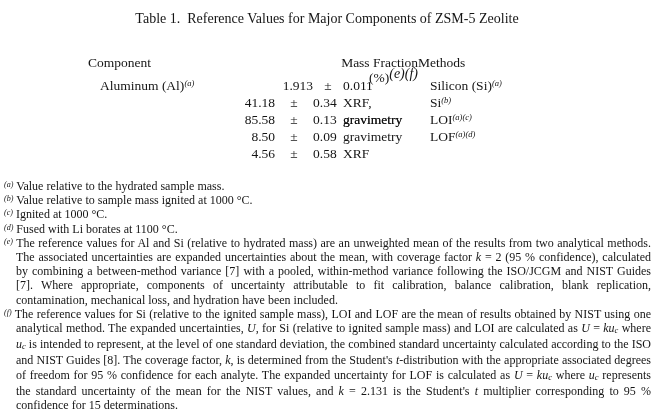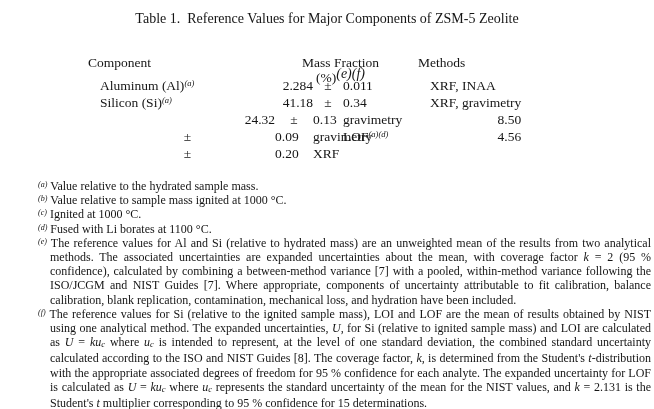--- a/index.html
+++ b/index.html
@@ -10,77 +10,78 @@
   }
   .title {
     position:absolute; top:11px; left:0; width:654px;
     text-align:center; font-size:14px; white-space:pre;
   }
   .thead {
     position:absolute; top:37px; left:88px;
     display:grid; grid-template-columns:175px 155px auto;
     font-size:13.5px; line-height:15px;margin-top:18px;
   }
-  .thead .mass { text-align:center; }
+  .thead .mass { text-align:right; }
   .tbody {
     position:absolute; top:77px; left:100px;
     display:grid; grid-template-columns:175px 38px 30px 87px auto;
     grid-auto-rows:17px; font-size:13.5px; line-height:17px;
   }
   .tbody .val { text-align:right; }
   .tbody .pm  { text-align:center; }
   sup { line-height:0; }
   .rsup { font-style:italic; font-size:8.5px; vertical-align:4px; }
   .hsup { font-style:italic; font-size:14px; vertical-align:4px; }
   .fns {
     position:absolute; top:179px; left:4px; width:647px;
     font-size:12px; line-height:14.2px;
   }
-  .fn { padding-left:12px; text-indent:-12px; text-align:justify;margin-left:34px; }
+  .fn { padding-left:12px; text-indent:-12px; text-align:justify; }
   .fn .mk { font-style:italic; font-size:8px; vertical-align:3.5px; }
   .it { font-style:italic; }
   .sb { font-style:italic; font-size:8.5px; vertical-align:-1px; }
 </style>
 </head>
 <body>
 
 <div class="title">Table 1.  Reference Values for Major Components of ZSM-5 Zeolite</div>
 
 <div class="thead">
   <div class="comp">Component</div>
   <div class="mass">
     <span>Mass Fraction</span><br>
     <span>(%)</span><sup class="hsup">(e)(f)</sup>
   </div>
   <div class="meth">Methods</div>
 </div>
 
 <div class="tbody">
     <div class="comp">Aluminum (Al)<sup class="rsup">(a)</sup></div>
-    <div class="val">2.284</div>
+    <div class="val">1.913</div>
     <div class="pm">±</div>
     <div class="unc">0.011</div>
-    <div class="meth">XRF, INAA</div>
     <div class="comp">Silicon (Si)<sup class="rsup">(a)</sup></div>
     <div class="val">41.18</div>
     <div class="pm">±</div>
     <div class="unc">0.34</div>
     <div class="meth">XRF, gravimetry</div>
-    <div class="val">24.32</div>
+    <div class="comp">Si<sup class="rsup">(b)</sup></div>
+    <div class="val">85.58</div>
     <div class="pm">±</div>
     <div class="unc">0.13</div>
     <div class="meth">gravimetry</div>
+    <div class="comp">LOI<sup class="rsup">(a)(c)</sup></div>
     <div class="val">8.50</div>
     <div class="pm">±</div>
     <div class="unc">0.09</div>
     <div class="meth">gravimetry</div>
     <div class="comp">LOF<sup class="rsup">(a)(d)</sup></div>
     <div class="val">4.56</div>
     <div class="pm">±</div>
-    <div class="unc">0.20</div>
+    <div class="unc">0.58</div>
     <div class="meth">XRF</div>
   </div>
 
 <div class="fns">
     <div class="fn"><sup class="mk">(a)</sup> <span>Value relative to the hydrated sample mass.</span></div>
     <div class="fn"><sup class="mk">(b)</sup> <span>Value relative to sample mass ignited at 1000 °C.</span></div>
     <div class="fn"><sup class="mk">(c)</sup> <span>Ignited at 1000 °C.</span></div>
     <div class="fn"><sup class="mk">(d)</sup> <span>Fused with Li borates at 1100 °C.</span></div>
     <div class="fn"><sup class="mk">(e)</sup> <span>The reference values for Al and Si (relative to hydrated mass) are an unweighted mean of the results from two analytical methods.  The associated uncertainties are expanded uncertainties about the mean, with coverage factor </span><span class="it">k</span><span> = 2 (95 % confidence), calculated by combining a between-method variance [7] with a pooled, within-method variance following the ISO/JCGM and NIST Guides [7].  Where appropriate, components of uncertainty attributable to fit calibration, balance calibration, blank replication, contamination, mechanical loss, and hydration have been included.</span></div>
     <div class="fn"><sup class="mk">(f)</sup> <span>The reference values for Si (relative to the ignited sample mass), LOI and LOF are the mean of results obtained by NIST using one analytical method.  The expanded uncertainties, </span><span class="it">U</span><span>, for Si (relative to ignited sample mass) and LOI are calculated as </span><span class="it">U</span><span> = </span><span class="it">ku</span><span class="sb">c</span><span> where </span><span class="it">u</span><span class="sb">c</span><span> is intended to represent, at the level of one standard deviation, the combined standard uncertainty calculated according to the ISO and NIST Guides [8].  The coverage factor, </span><span class="it">k</span><span>, is determined from the Student's </span><span class="it">t</span><span>-distribution with the appropriate associated degrees of freedom for 95 % confidence for each analyte.  The expanded uncertainty for LOF is calculated as </span><span class="it">U</span><span> = </span><span class="it">ku</span><span class="sb">c</span><span> where </span><span class="it">u</span><span class="sb">c</span><span> represents the standard uncertainty of the mean for the NIST values, and </span><span class="it">k</span><span> = 2.131 is the Student's </span><span class="it">t</span><span> multiplier corresponding to 95 % confidence for 15 determinations.</span></div>

